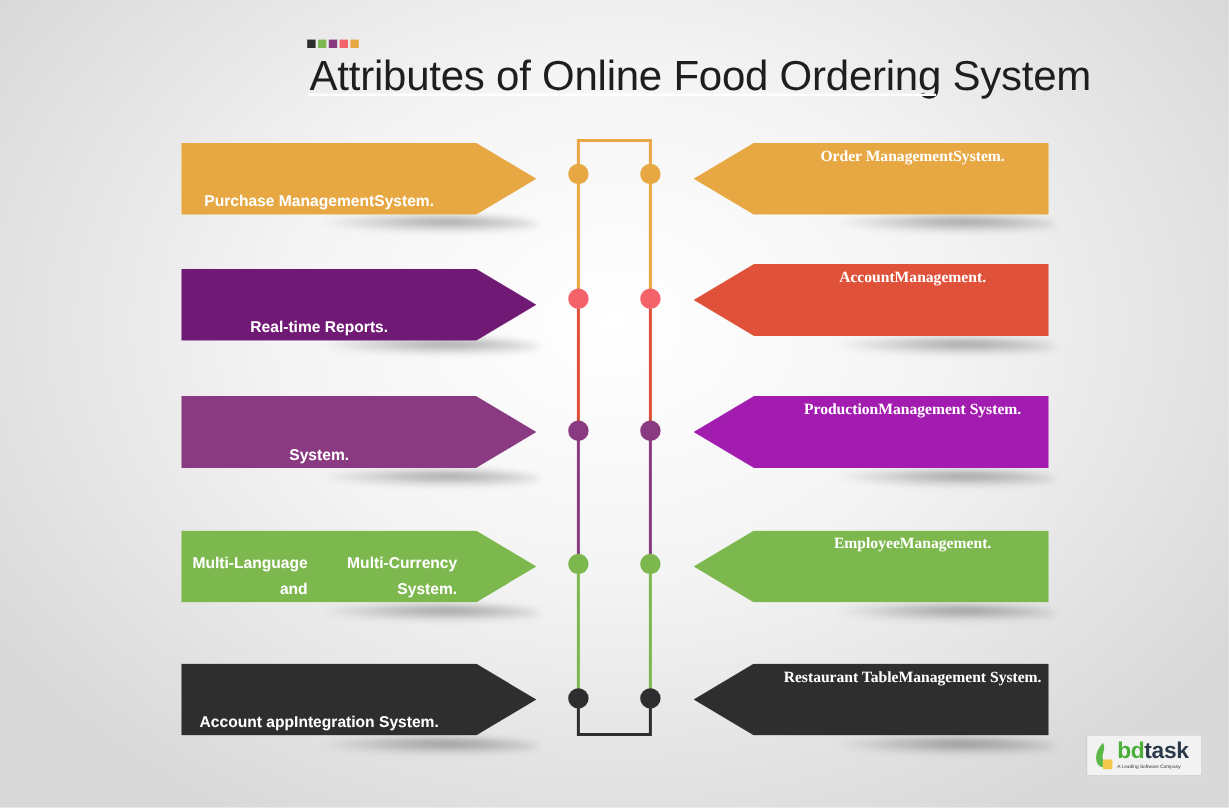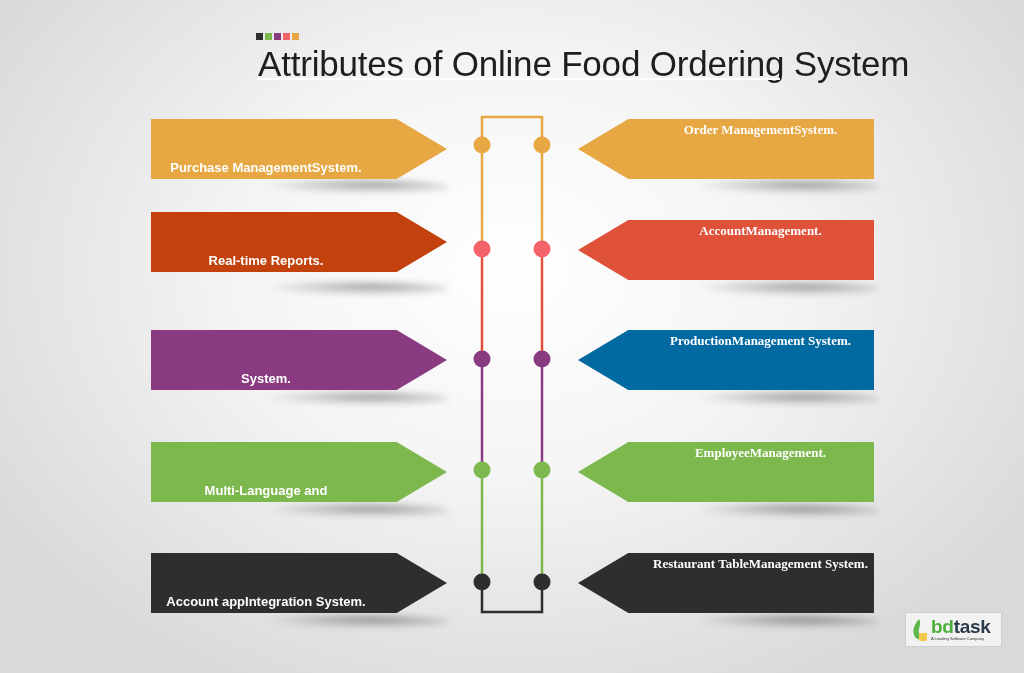--- a/index.html
+++ b/index.html
@@ -76,43 +76,44 @@
     <circle cx="542" cy="470" r="8.5" fill="#7DB84E"></circle>
     <circle cx="482" cy="582" r="8.5" fill="#2E2E2E"></circle>
     <circle cx="542" cy="582" r="8.5" fill="#2E2E2E"></circle>
   </g>
 </svg>
 
 <div class="tag left" style="top:119px;background:#E7A843">
   <span>Purchase Management</span>
   <span>System.</span>
 </div>
-<div class="tag left" style="top:212px;background:#c2410c">
+<div class="tag left" style="top:224px;background:#701a75">
   <span>Real-time Reports.</span>
 </div>
 <div class="tag left" style="top:330px;background:#8A3A80">
   <span>System.</span>
 </div>
 <div class="tag left" style="top:442px;background:#7DB84E">
   <span>Multi-Language and</span>
+  <span>Multi-Currency System.</span>
 </div>
 <div class="tag left" style="top:553px;background:#2E2E2E">
   <span>Account app</span>
   <span>Integration System.</span>
 </div>
 
 <div class="tag right" style="top:119px;background:#E7A843">
   <span>Order Management</span>
   <span>System.</span>
 </div>
 <div class="tag right" style="top:220px;background:#E05139">
   <span>Account</span>
   <span>Management.</span>
 </div>
-<div class="tag right" style="top:330px;background:#0369a1">
+<div class="tag right" style="top:330px;background:#a21caf">
   <span>Production</span>
   <span>Management System.</span>
 </div>
 <div class="tag right" style="top:442px;background:#7DB84E">
   <span>Employee</span>
   <span>Management.</span>
 </div>
 <div class="tag right" style="top:553px;background:#2E2E2E">
   <span>Restaurant Table</span>
   <span>Management System.</span>

